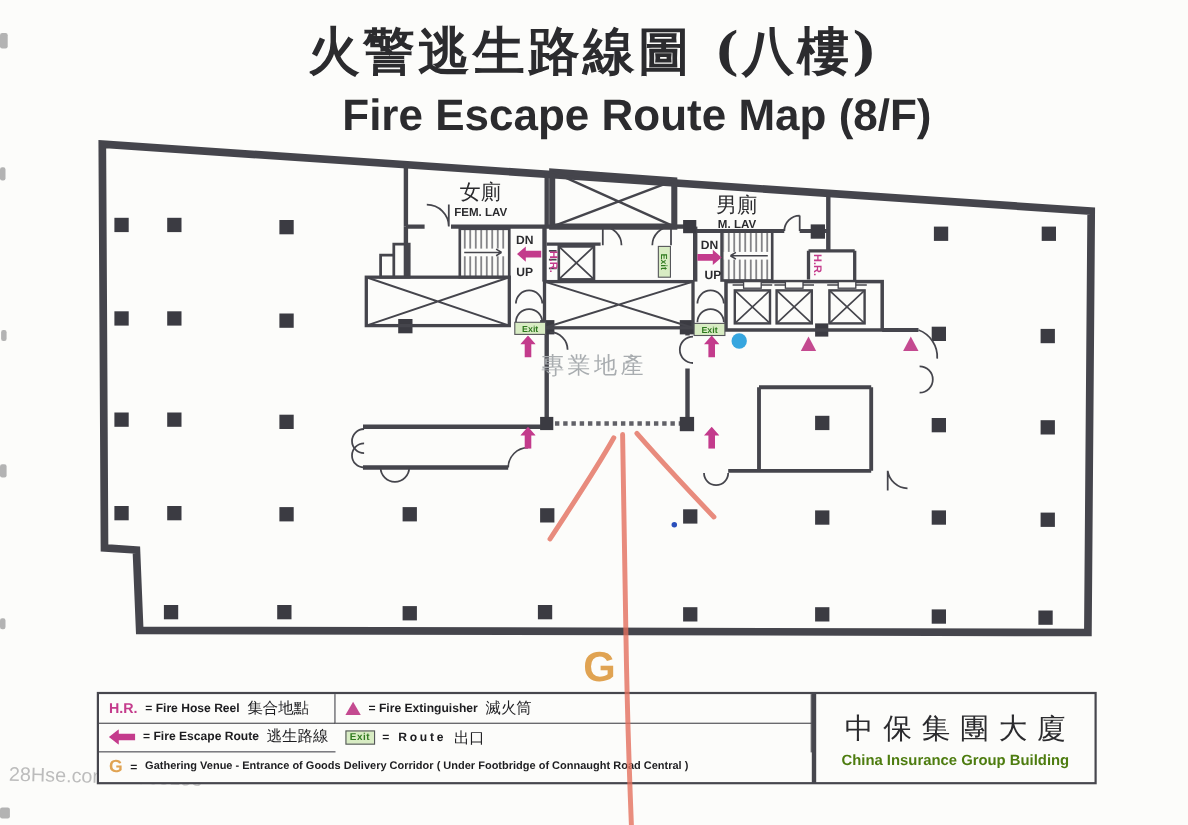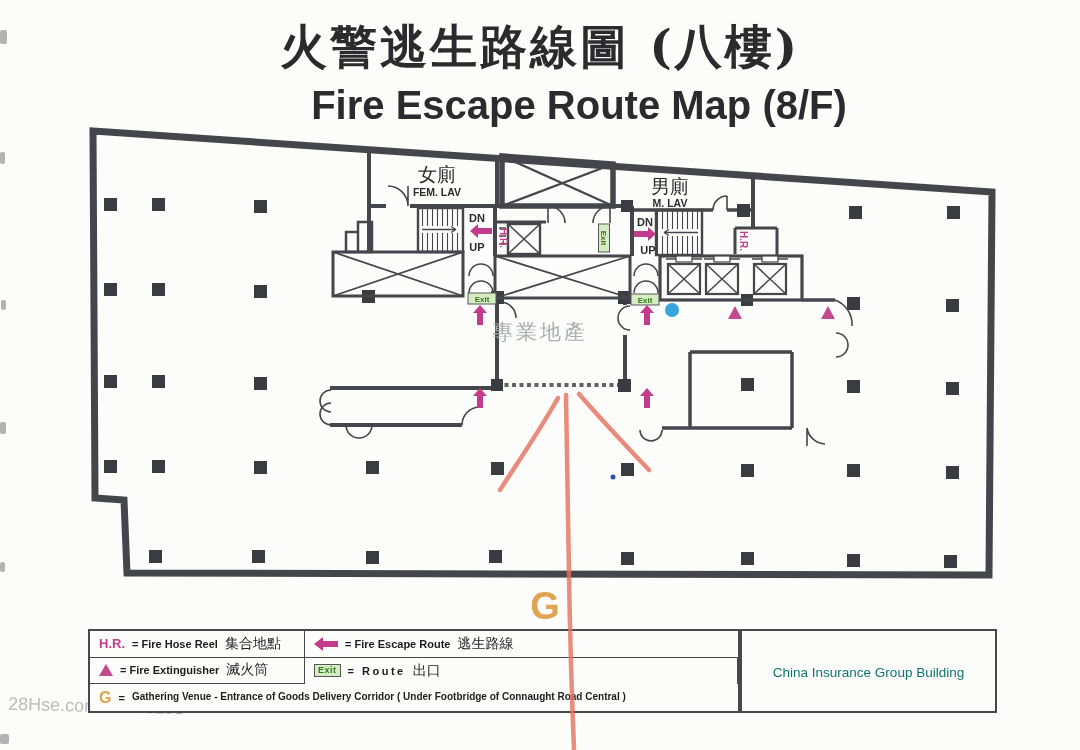--- a/index.html
+++ b/index.html
@@ -31,21 +31,21 @@
   .spaced{letter-spacing:2.5px;}
   .g-lines{line-height:1.05;white-space:nowrap;}
   .g-zh{font-size:13px;color:#1d1d20;}
   .g-en{font-size:10px;font-weight:bold;color:#1d1d20;}
   
   .bldg{position:absolute;left:740px;top:629px;width:257px;height:84px;
     border:2px solid #46464d;box-sizing:border-box;background:#fcfcfa;z-index:1;
     display:flex;flex-direction:column;justify-content:center;align-items:center;}
   .bldg-zh{font-family:"DejaVu Serif","Liberation Serif",serif;font-size:26px;color:#2b2b2e;
     letter-spacing:9px;margin-left:9px;}
-  .bldg-en{font-size:13.5px;font-weight:normal;color:#0f766e;margin-top:3px;}
+  .bldg-en{font-size:13.5px;font-weight:bold;color:#4d7c0f;margin-top:3px;}
   
   .site-mark{position:absolute;left:8px;top:696px;font-size:18px;color:#bcbcbc;
     transform:rotate(1.5deg);z-index:0;}
   .plan-svg{position:absolute;left:0;top:0;z-index:2;pointer-events:none;}
   .plan-svg text{font-family:"Liberation Sans",sans-serif;}
   .smudge{position:absolute;background:#5a5a5e;opacity:.45;border-radius:2px;z-index:0;}
 </style>
 </head>
 <body>
 
@@ -60,47 +60,48 @@
 
   <div class="title-zh">火警逃生路線圖 (八樓)</div>
   <div class="title-en">Fire Escape Route Map (8/F)</div>
 
   <div class="legend">
     <div class="lcell left">
       <span class="sym-hr">H.R.</span>
       <span class="l-en">= Fire Hose Reel</span>
       <span class="l-zh">集合地點</span>
     </div>
+    <div class="lcell left">
+      <span class="tri-icon"></span>
+      <span class="l-en">= Fire Extinguisher</span>
+      <span class="l-zh">滅火筒</span>
+    </div>
     <div class="lcell">
       <svg width="24" height="14" viewBox="0 0 24 14">
         <polygon points="0,7 9,0 9,4 24,4 24,10 9,10 9,14" fill="#c43b8c"></polygon>
       </svg>
       <span class="l-en">= Fire Escape Route</span>
       <span class="l-zh">逃生路線</span>
     </div>
-    <div class="lcell left">
-      <span class="tri-icon"></span>
-      <span class="l-en">= Fire Extinguisher</span>
-      <span class="l-zh">滅火筒</span>
-    </div>
     <div class="lcell left last">
       <span class="exit-chip">Exit</span>
       <span class="l-en spaced">= Route</span>
       <span class="l-zh">出口</span>
     </div>
     <div class="lcell last">
       <span class="sym-g">G</span>
       <span class="l-en">=</span>
       <div class="g-lines">
         <div class="g-en">Gathering Venue - Entrance of Goods Delivery Corridor ( Under Footbridge of Connaught Road Central )</div>
       </div>
     </div>
   </div>
 
   <div class="bldg">
+    <div class="bldg-zh">中保集團大廈</div>
     <div class="bldg-en">China Insurance Group Building</div>
   </div>
 
   <div class="site-mark">28Hse.com #3768153</div>
 
   <svg class="plan-svg" width="1080" height="750" viewBox="0 0 1080 750">
     <defs>
       <pattern id="treads" width="5" height="10" patternUnits="userSpaceOnUse">
         <path d="M2.5,0 V10" stroke="#45454c" stroke-width="1.1"></path>
       </pattern>

